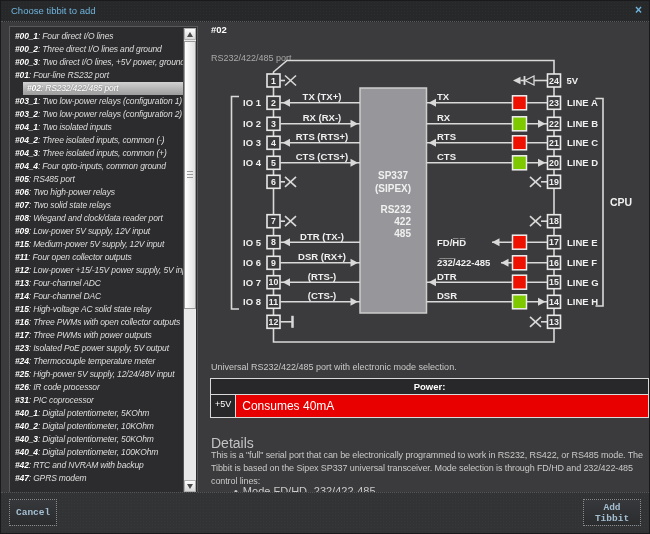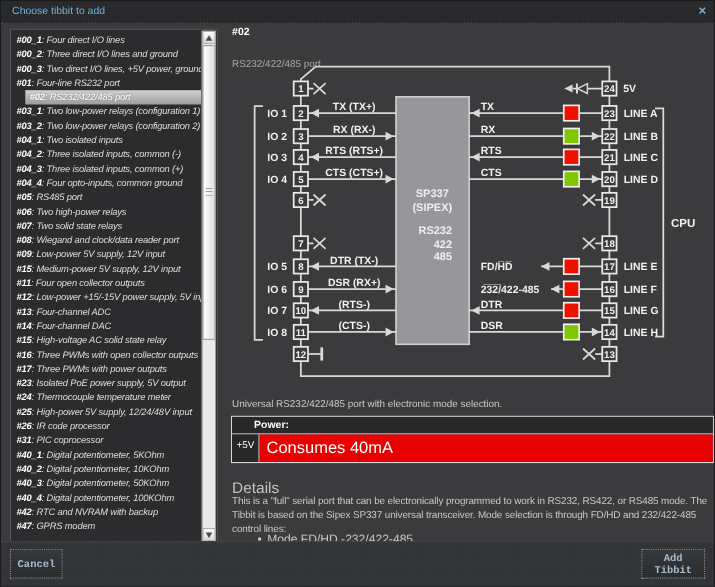--- a/index.html
+++ b/index.html
@@ -32,24 +32,24 @@
   .sb-thumb::after{content:"";position:absolute;left:2px;right:2px;top:50%;margin-top:-4px;height:7px;
     background:repeating-linear-gradient(#9a9a9a 0 1px,transparent 1px 3px);}
 
   
   .detail-panel{position:absolute;left:207px;top:20px;width:443px;height:474px;overflow:hidden;}
   .d-id{position:absolute;top:3px;left:3px;color:#fff;font-size:9.5px;font-weight:bold;}
   .d-sub{position:absolute;top:16px;left:3px;color:#a9a9a9;font-size:9px;margin-top:16px;}
   .diagram{position:absolute;top:34px;left:0;}
   .d-summary{position:absolute;top:341px;left:3px;color:#c9c9c9;font-size:9px;}
   .power-table{position:absolute;top:357px;left:2px;width:439px;border:1px solid #d9d9d9;box-sizing:border-box;}
-  .pt-header{background:#28282a;color:#fff;font-size:9.5px;font-weight:bold;padding:2px 20px;border-bottom:1px solid #d9d9d9;}
+  .pt-header{background:#28282a;color:#fff;font-size:9.5px;font-weight:bold;padding:2px 8px;border-bottom:1px solid #d9d9d9;text-align:center;}
   .pt-row{display:flex;}
   .pt-rail{background:#28282a;color:#fff;font-size:9px;padding:4px 4px;border-right:1px solid #d9d9d9;}
-  .pt-consumption{flex:1;background:#e80000;color:#fff;font-size:15px;padding:4px 6px;}
+  .pt-consumption{flex:1;background:#e80000;color:#fff;font-size:12px;padding:4px 6px;}
   .d-details-h{position:absolute;top:414px;left:3px;color:#c3c3c3;font-size:14px;}
   .d-details-p{position:absolute;top:428px;left:3px;width:438px;color:#c9c9c9;font-size:9px;line-height:13px;letter-spacing:-0.1px;}
   .d-bullet{position:absolute;top:464px;left:26px;color:#c9c9c9;font-size:11px;}
   .d-bullet::before{content:"\2022";margin-right:5px;color:#c9c9c9;}
 
   
   .footer{position:absolute;left:0;right:0;bottom:0;height:40px;background:#313335;border-top:1px dotted #54565a;
     background-image:radial-gradient(#36383a 1px,transparent 1px);background-size:3px 3px;}
   .btn{position:absolute;top:6px;height:27px;background:linear-gradient(#36383b,#2a2c2e);border:1px dotted #8a8c8e;
     color:#a5bfd2;font-weight:bold;font-size:9.5px;font-family:Liberation Mono, monospace;cursor:pointer;}

